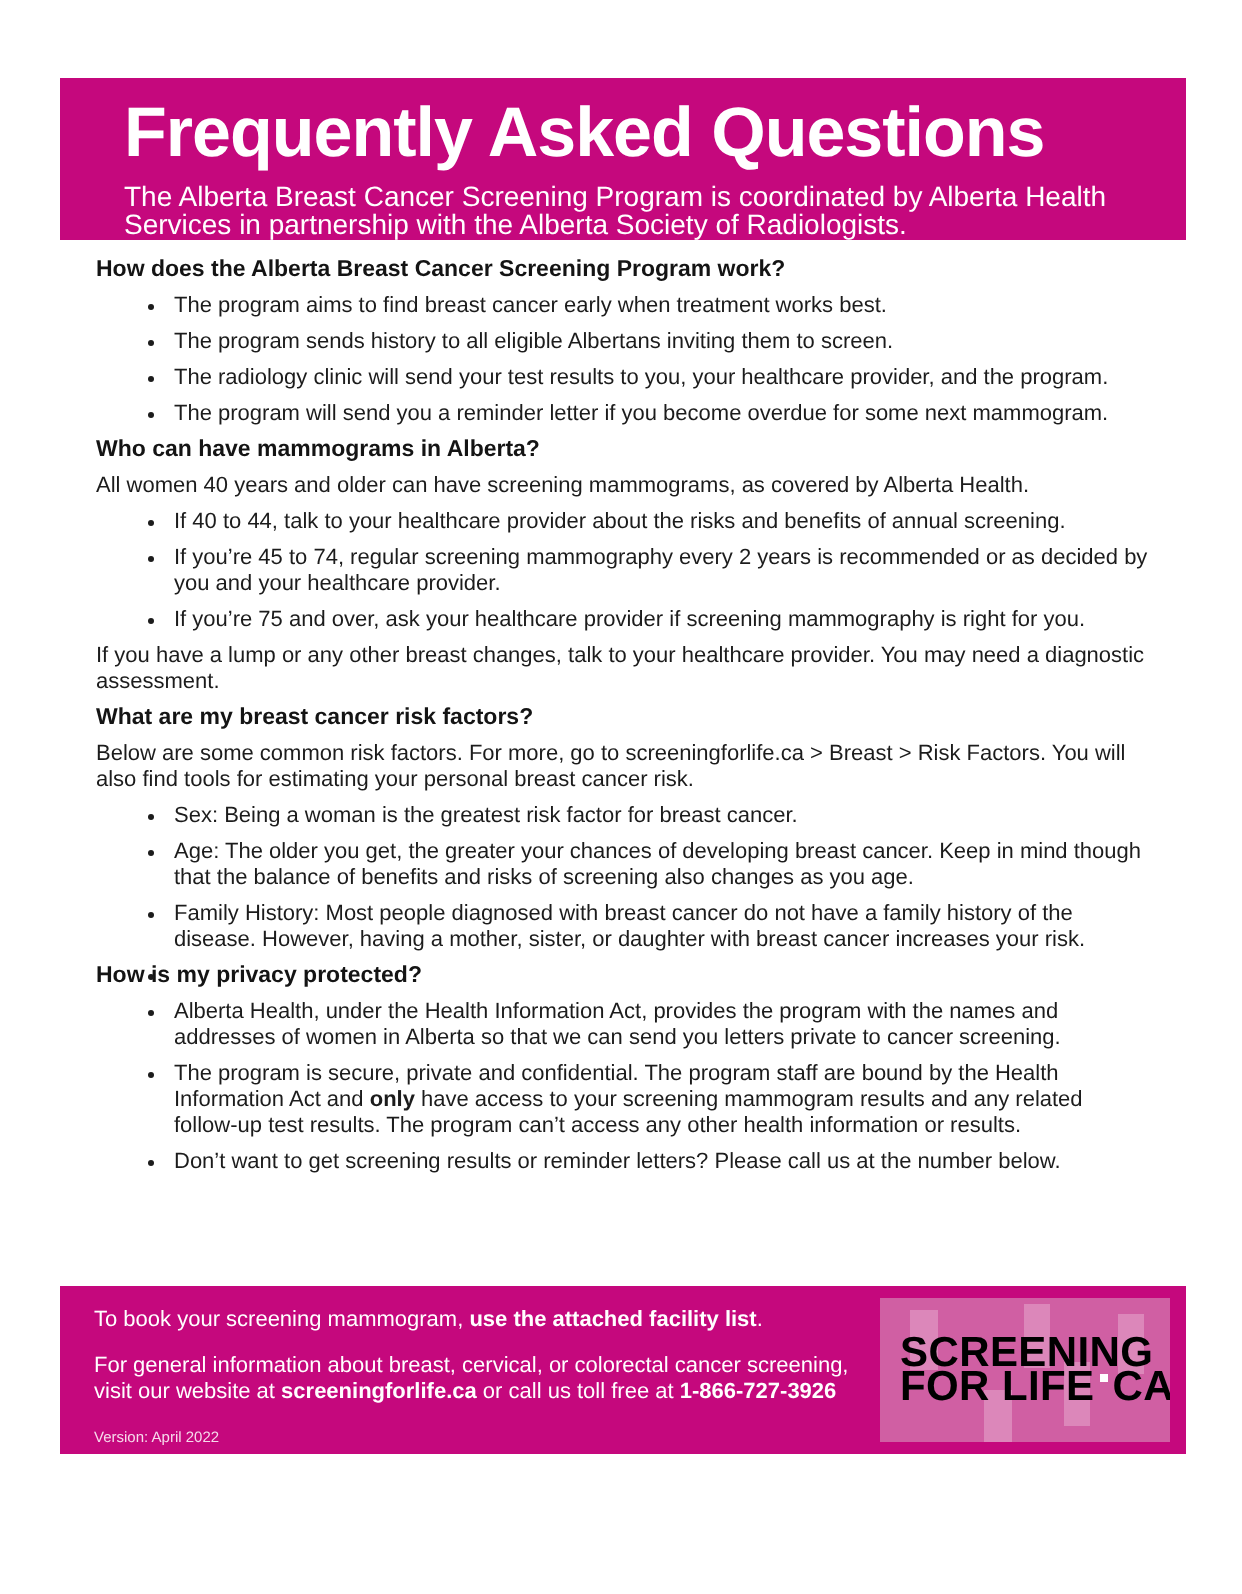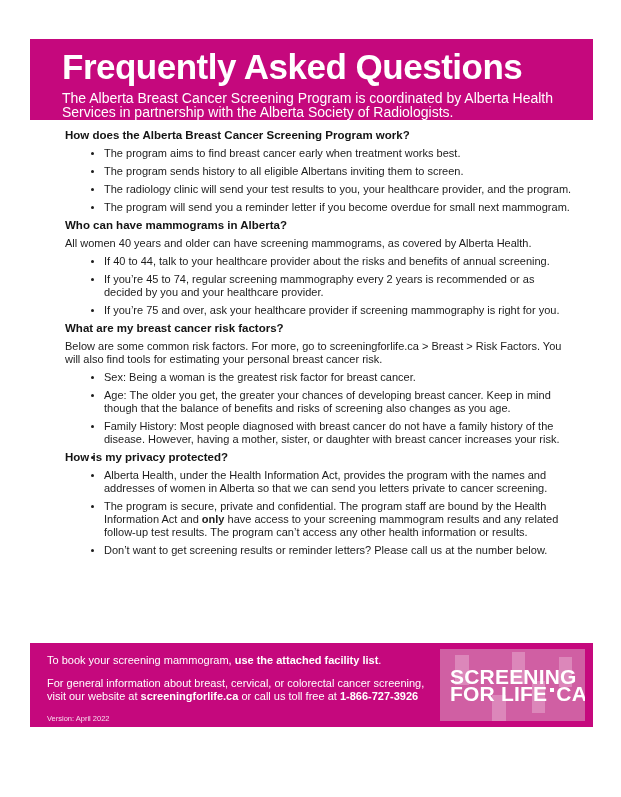--- a/index.html
+++ b/index.html
@@ -20,21 +20,21 @@
   
   .header-band { top: 39px; height: 81px; padding: 8px 8px 0 32px; }
   .page-title {
     font-size: 35px; font-weight: 700; line-height: 40px;
     letter-spacing: -0.5px; white-space: nowrap;
   }
   .page-subtitle { font-size: 14px; line-height: 13.5px; margin-top: 5px; max-width: 520px; }
   
   .content {
     position: absolute; top: 120px; left: 0; width: 621px;
-    padding: 7px 46px 0 65px;
+    padding: 7px 46px 0 48px;
     font-size: 11px; line-height: 13px;
   }
   .q-heading { font-size: 11.5px; line-height: 13px; font-weight: 700; margin: 2px 0 5px; color: #141414; }
   .para { margin: 2px 0 5px; }
   ul.bullets { list-style: none; }
   li.bullet { position: relative; padding-left: 39px; margin-bottom: 5px; }
   li.bullet .dot {
     position: absolute; left: 26px; top: 5px;
     width: 3px; height: 3px; background: #1c1c1c; border-radius: 50%;
   }
@@ -52,21 +52,21 @@
   }
   .logo-rect { position: absolute; background: rgba(255,255,255,0.25); }
   .r1 { left: 15px; top: 6px;  width: 14px; height: 30px; }
   .r2 { left: 72px; top: 3px;  width: 13px; height: 32px; }
   .r3 { left: 119px; top: 8px; width: 13px; height: 30px; }
   .r4 { left: 92px; top: 32px; width: 13px; height: 32px; }
   .r5 { left: 52px; top: 46px; width: 14px; height: 26px; }
   .logo-text {
     position: absolute; left: 10px; top: 50%; transform: translateY(-50%);
     font-weight: 700; font-size: 21px; line-height: 17px;
-    letter-spacing: 0.2px; color: #ffffff; white-space: nowrap;
+    letter-spacing: 0.2px; color: #000000; white-space: nowrap;
   }
   .logo-dot {
     display: inline-block; width: 4px; height: 4px;
     background: #ffffff; margin: 0 2px 0 3px; vertical-align: 9px;
   }
 </style>
 </head>
 <body>
 
 <header class="band header-band">
@@ -75,32 +75,33 @@
 </header>
 
 <main class="content">
 
   <section>
     <h2 class="q-heading">How does the Alberta Breast Cancer Screening Program work?</h2>
     <ul class="bullets">
       <li class="bullet"><span class="dot"></span><span>The program aims to find breast cancer early when treatment works best.</span></li>
       <li class="bullet"><span class="dot"></span><span>The program sends history to all eligible Albertans inviting them to screen.</span></li>
       <li class="bullet"><span class="dot"></span><span>The radiology clinic will send your test results to you, your healthcare provider, and the program.</span></li>
-      <li class="bullet"><span class="dot"></span><span>The program will send you a reminder letter if you become overdue for small next mammogram.</span></li>
+      <li class="bullet"><span class="dot"></span><span>The program will send you a reminder letter if you become overdue for some next mammogram.</span></li>
     </ul>
   </section>
 
   <section>
     <h2 class="q-heading">Who can have mammograms in Alberta?</h2>
     <p class="para">All women 40 years and older can have screening mammograms, as covered by Alberta Health.</p>
     <ul class="bullets">
       <li class="bullet"><span class="dot"></span><span>If 40 to 44, talk to your healthcare provider about the risks and benefits of annual screening.</span></li>
       <li class="bullet"><span class="dot"></span><span>If you’re 45 to 74, regular screening mammography every 2 years is recommended or as decided by you and your healthcare provider.</span></li>
       <li class="bullet"><span class="dot"></span><span>If you’re 75 and over, ask your healthcare provider if screening mammography is right for you.</span></li>
     </ul>
+    <p class="para">If you have a lump or any other breast changes, talk to your healthcare provider. You may need a diagnostic assessment.</p>
   </section>
 
   <section>
     <h2 class="q-heading">What are my breast cancer risk factors?</h2>
     <p class="para">Below are some common risk factors. For more, go to screeningforlife.ca &gt; Breast &gt; Risk Factors. You will also find tools for estimating your personal breast cancer risk.</p>
     <ul class="bullets">
       <li class="bullet"><span class="dot"></span><span>Sex: Being a woman is the greatest risk factor for breast cancer.</span></li>
       <li class="bullet"><span class="dot"></span><span>Age: The older you get, the greater your chances of developing breast cancer. Keep in mind though that the balance of benefits and risks of screening also changes as you age.</span></li>
       <li class="bullet"><span class="dot"></span><span>Family History: Most people diagnosed with breast cancer do not have a family history of the disease. However, having a mother, sister, or daughter with breast cancer increases your risk.</span></li>
       <li class="bullet"><span class="dot"></span></li>

